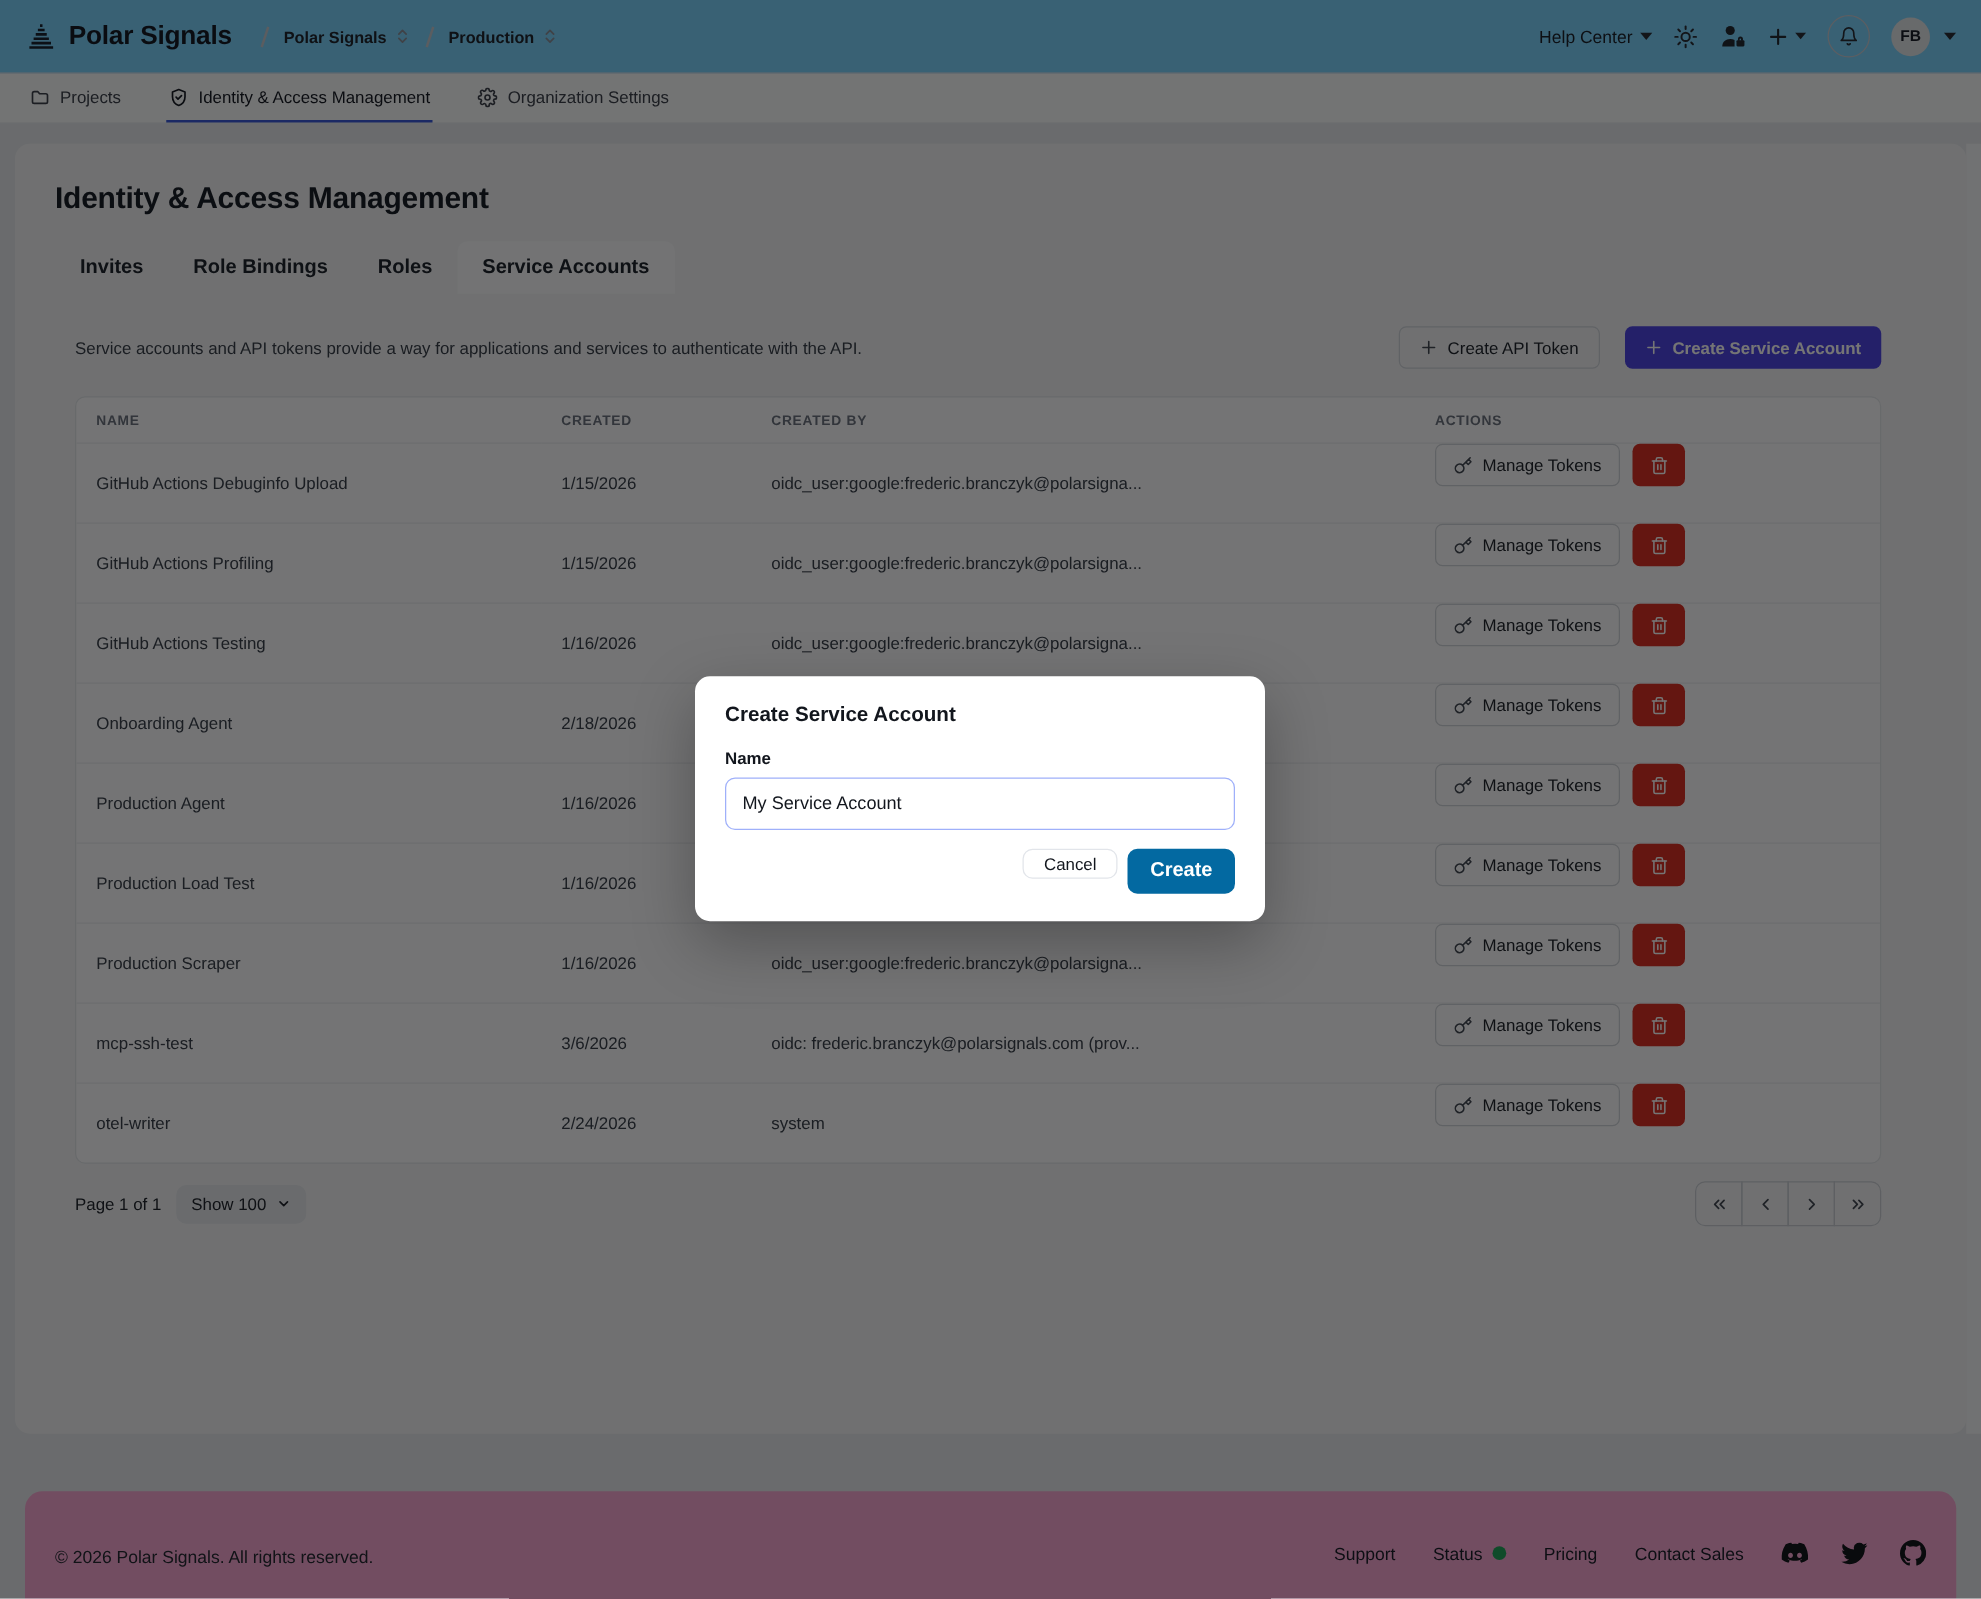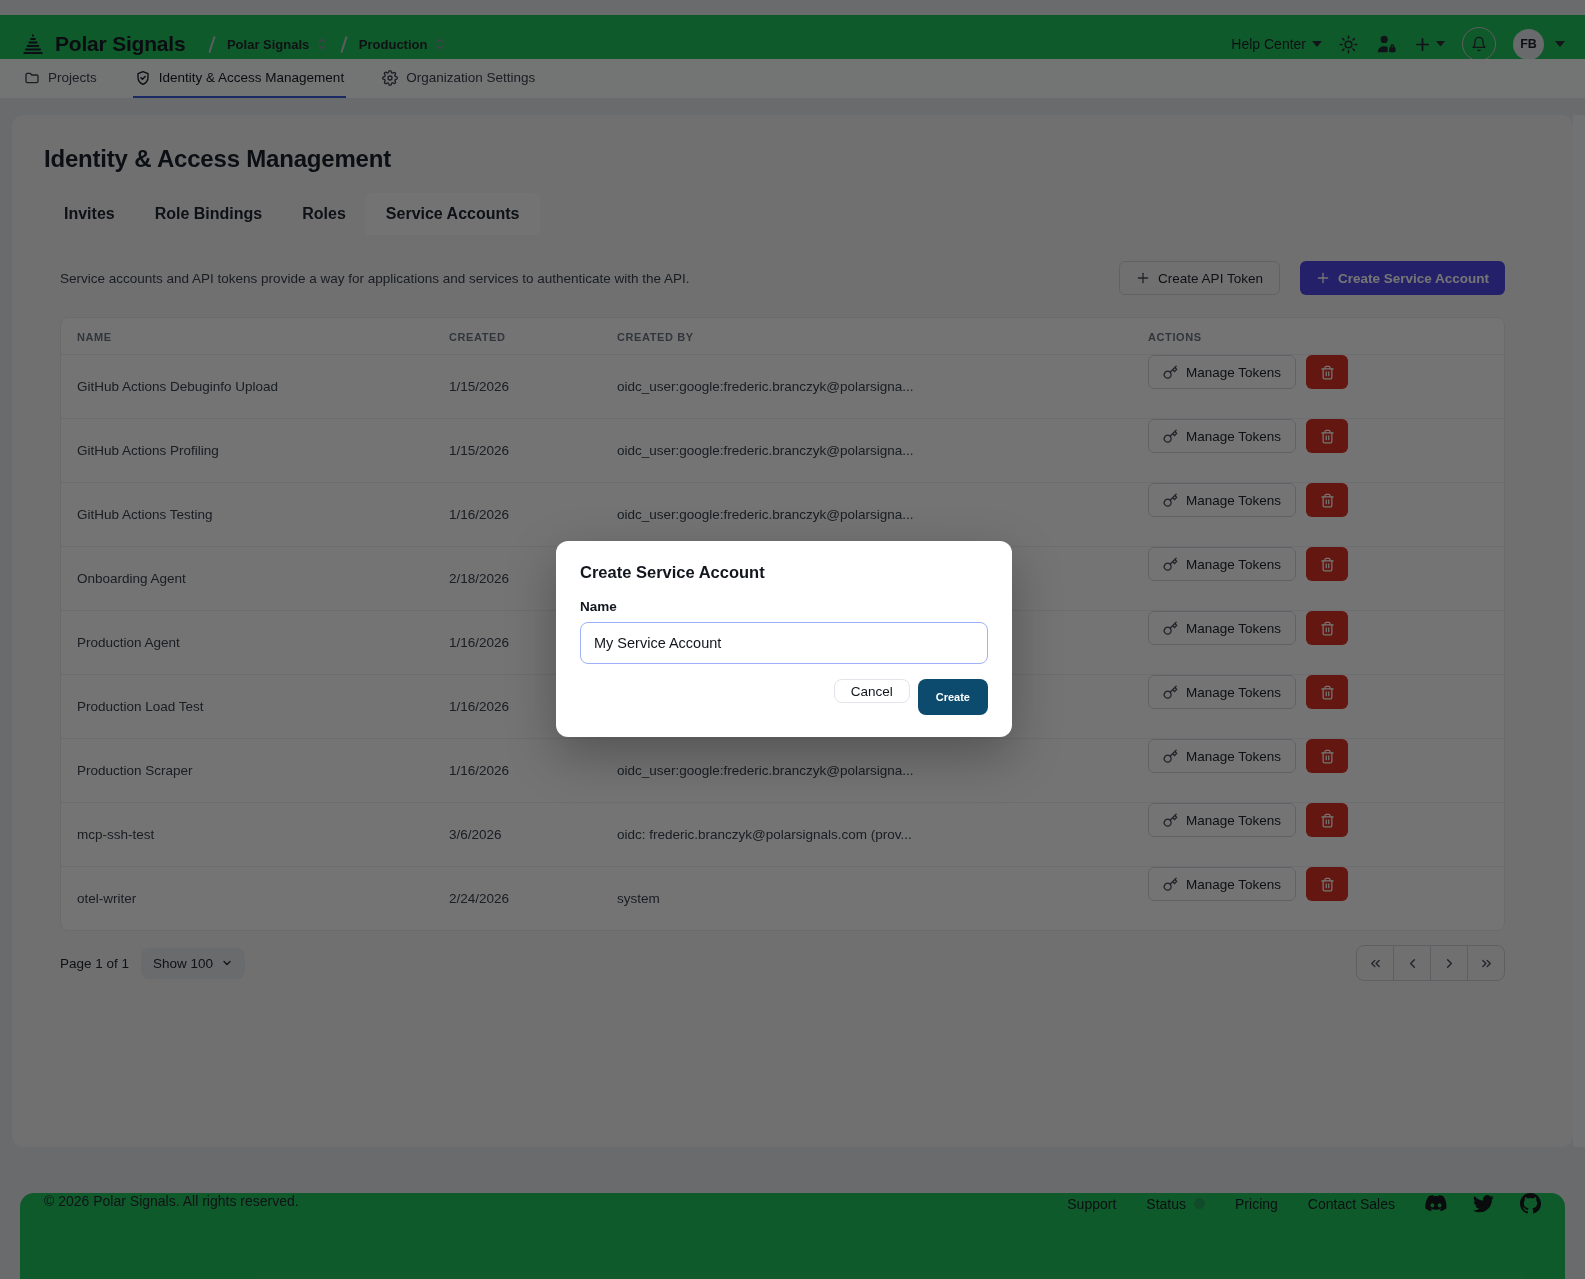--- a/index.html
+++ b/index.html
@@ -1,21 +1,21 @@
 <!DOCTYPE html>
 <html><head>
 <meta charset="utf-8">
 <style>
   * { margin:0; padding:0; box-sizing:border-box; }
   html,body { width:1585px; height:1279px; overflow:hidden; }
   body { font-family:"Liberation Sans", sans-serif; background:#e8eaed; }
   .viewport { position:relative; width:1585px; height:1279px; overflow:hidden; background:#e8eaed; }
 
   
-  .topbar { position:absolute; top:15px; left:0; right:0; height:59px; background:#22c55e;
+  .topbar { position:absolute; top:0; left:0; right:0; height:59px; background:#7dd3fc;
             border-bottom:1px solid #e4e7eb; display:flex; align-items:center; padding:0 20px; }
   .logo { display:flex; align-items:center; gap:9px; }
   .logo-text { font-size:21px; font-weight:700; letter-spacing:-0.2px; color:#171c26; }
   .crumbs { display:flex; align-items:center; gap:14px; margin-left:26px; }
   .slash { width:1.5px; height:17px; background:#c6cad1; transform:rotate(18deg); }
   .crumb { display:flex; align-items:center; gap:6px; font-size:13px; font-weight:600; color:#21262f; cursor:pointer; }
   .topbar-right { margin-left:auto; display:flex; align-items:center; gap:17px; }
   .help-center { display:flex; align-items:center; gap:6px; font-size:14px; font-weight:500; color:#1d222b; cursor:pointer; }
   .icon-btn { display:flex; align-items:center; justify-content:center; cursor:pointer; }
   .bell-wrap { width:34px; height:34px; border:1px solid #c9cdd4; border-radius:50%;
@@ -65,41 +65,41 @@
   .page-info { font-size:13.5px; color:#22272f; }
   .show-select { margin-left:12px; display:flex; align-items:center; gap:8px; background:#e7e9ed;
                  border-radius:8px; padding:8px 12px; font-size:13.5px; font-weight:500; color:#22272f; cursor:pointer; }
   .pager { margin-left:auto; display:flex; }
   .pager-btn { width:38px; height:36px; border:1px solid #ccd0d6; margin-left:-1px; background:transparent;
                display:flex; align-items:center; justify-content:center; cursor:pointer; }
   .pager-btn:first-child { border-radius:8px 0 0 8px; margin-left:0; }
   .pager-btn:last-child { border-radius:0 8px 8px 0; }
 
   
-  .footer { position:absolute; left:20px; right:20px; top:1193px; bottom:0; background:#22c55e;
-            border-radius:14px 14px 0 0; display:flex; align-items:flex-start; padding:0 24px 26px; }
+  .footer { position:absolute; left:20px; right:20px; top:1193px; bottom:0; background:#f9a8d4;
+            border-radius:14px 14px 0 0; display:flex; align-items:flex-end; padding:0 24px 26px; }
   .copyright { font-size:14px; color:#262b33; }
   .footer-right { margin-left:auto; display:flex; align-items:center; gap:30px; }
   .footer-link { font-size:14px; color:#1b202a; cursor:pointer; display:flex; align-items:center; gap:8px; }
   .status-dot { width:11px; height:11px; border-radius:50%; background:#23a45c; }
   .social { display:flex; align-items:center; gap:26px; }
 
   
   .overlay { position:absolute; inset:0; background:rgba(0,0,0,0.54); z-index:10; }
   .modal { position:absolute; left:556px; top:541px; width:456px; z-index:20; background:#ffffff;
            border-radius:12px; padding:22px 24px; box-shadow:0 18px 50px rgba(0,0,0,0.28); }
   .modal-title { font-size:16.5px; font-weight:700; color:#12161d; }
   .modal-label { margin-top:17px; font-size:13.5px; font-weight:600; color:#12161d; }
   .modal-input { margin-top:8px; width:100%; height:42px; border:1px solid #9fb0fa; border-radius:8px;
                  padding:0 13px; font-size:14.5px; color:#12161d; outline:none; font-family:"Liberation Sans",sans-serif; }
   .modal-actions { margin-top:15px; display:flex; justify-content:flex-end; gap:8px; }
   .btn-cancel { height:24px; padding:0 16px; background:#fff; border:1px solid #e2e5ea; border-radius:8px;
                 font-size:13.5px; font-weight:500; color:#12161d; cursor:pointer; }
-  .btn-create { height:36px; padding:0 18px; background:#0c4a6e; border:none; border-radius:8px;
-                font-size:11px; font-weight:600; color:#fff; cursor:pointer; }
+  .btn-create { height:36px; padding:0 18px; background:#0369a1; border:none; border-radius:8px;
+                font-size:16px; font-weight:600; color:#fff; cursor:pointer; }
 
   svg { display:block; }
 </style>
 </head>
 <body>
 
 <div class="viewport">
 
   <header class="topbar">
     <div class="logo">

